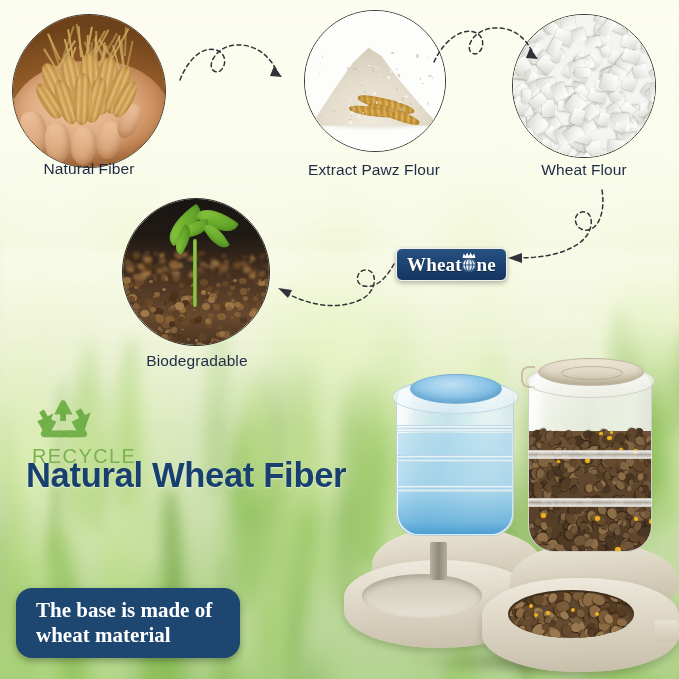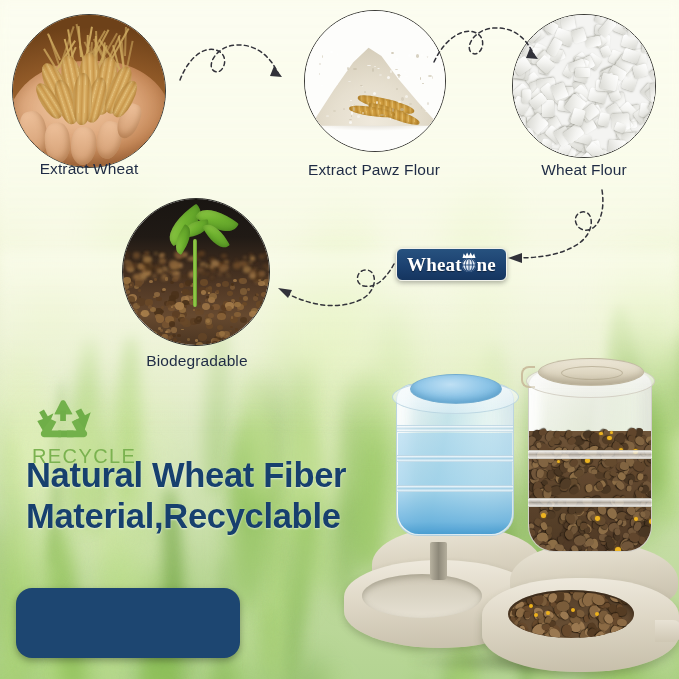--- a/index.html
+++ b/index.html
@@ -437,21 +437,21 @@
       <div class="ear" style="left: 66px; top: 38px; width: 22px; height: 62px; transform: rotate(-2deg);"></div>
       <div class="ear" style="left: 82px; top: 42px; width: 21px; height: 58px; transform: rotate(10deg);"></div>
       <div class="ear" style="left: 96px; top: 50px; width: 19px; height: 50px; transform: rotate(22deg);"></div>
       <div class="ear" style="left: 44px; top: 64px; width: 18px; height: 46px; transform: rotate(-18deg);"></div>
       <div class="ear" style="left: 74px; top: 62px; width: 18px; height: 46px; transform: rotate(14deg);"></div>
       <div class="ear" style="left: 60px; top: 58px; width: 19px; height: 52px; transform: rotate(2deg);"></div>
       <div class="ear" style="left: 28px; top: 66px; width: 16px; height: 40px; transform: rotate(-32deg);"></div>
       <div class="ear" style="left: 104px; top: 64px; width: 16px; height: 40px; transform: rotate(28deg);"></div>
     </div>
 </div>
-<div class="cap" style="left:0px;top:160px;width:178px;">Extract Wheat</div>
+<div class="cap" style="left:0px;top:160px;width:178px;">Natural Fiber</div>
 
 <div class="circle" id="c2" style="left:304px;top:10px;width:142px;height:142px;">
   <div class="flour-bg"></div>
   <div class="flour-shadow"></div>
   <div class="flour-pile"></div>
   <div id="flour-art">
       <div class="spike" style="left: 52px; top: 88px; width: 58px; height: 11px; transform: rotate(14deg);"></div>
       <div class="spike" style="left: 62px; top: 98px; width: 54px; height: 10px; transform: rotate(20deg);"></div>
       <div class="spike" style="left: 44px; top: 96px; width: 46px; height: 9px; transform: rotate(8deg);"></div>
       <div style="position: absolute; left: 84.5px; top: 40.6px; width: 1.7px; height: 2.2px; border-radius: 50%; background: rgb(255, 255, 255); opacity: 0.65;"></div>
@@ -1186,24 +1186,25 @@
       <path d="M29,3 C30,2 32,2 33,3 L41,17 L34,17 L34,13 L28,13 L28,17 L22,17 Z"></path>
       <path d="M18,22 L24,25 L19,34 L29,34 L29,41 L11,41 C9,41 7,39 8,36 Z"></path>
       <path d="M46,22 L40,25 L45,34 L35,34 L35,41 L53,41 C55,41 57,39 56,36 Z"></path>
     </g>
   </svg>
   <div class="rec-word">RECYCLE</div>
 </div>
 
 <div id="headline">
   <div>Natural Wheat Fiber</div>
-  <div>Material,Recyclable</div>
 </div>
 
 <div id="badge">
+  <div class="badge-line">The base is made of</div>
+  <div class="badge-line">wheat material</div>
 </div>
 
 <div id="product">
   <div class="p-shadow"></div>
 
   <div>
     <div class="w-base"></div>
     <div class="w-bowl">
       <div class="w-bowl-in"></div>
     </div>

